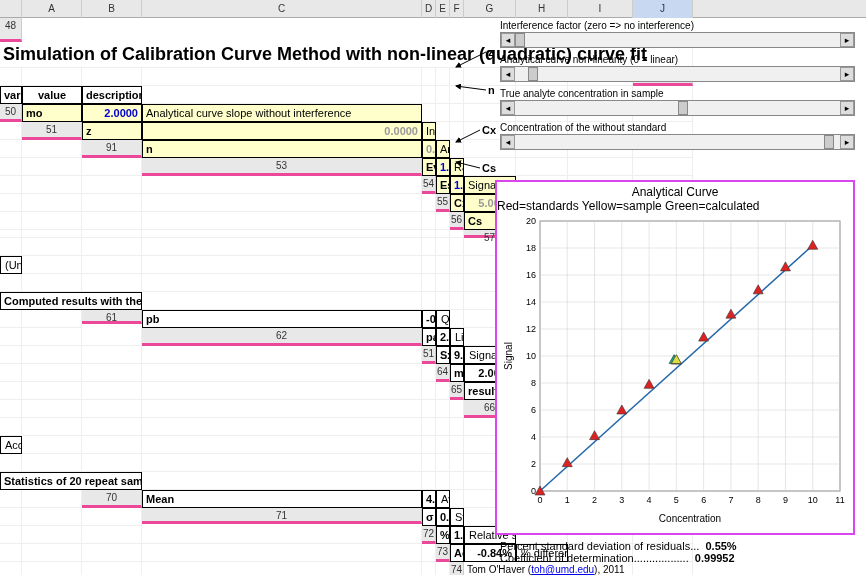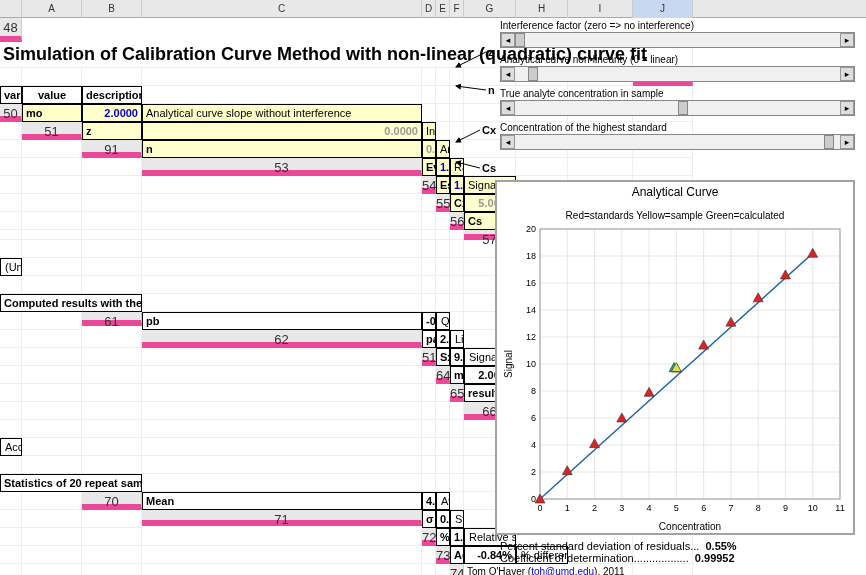--- a/index.html
+++ b/index.html
@@ -1,44 +1,44 @@
 <!DOCTYPE html>
 <html><head>
 <meta charset="utf-8">
 <style>
   * { box-sizing: border-box; margin: 0; padding: 0; }
   body { font-family: Arial, sans-serif; font-size: 11px; background: white; color: #000; width: 866px; height: 575px; overflow: hidden; }
   .grid { display: grid; grid-template-columns: 22px 60px 60px 280px 14px 14px 14px 52px 52px 65px 60px; position: relative; }
   .col-headers { display: grid; grid-template-columns: 22px 60px 60px 280px 14px 14px 14px 52px 52px 65px 60px; background: #e8e8e8; border-bottom: 1px solid #aaa; height: 18px; }
   .col-hdr { border-right: 1px solid #ccc; text-align: center; font-size: 10px; line-height: 18px; color: #333; }
   .col-hdr.active { background: #c8d8f0; }
-  .row-hdr { background: #e8e8e8; border-right: 1px solid #ccc; border-bottom: 6px solid #ec4899; text-align: center; font-size: 13px; color: #333; padding: 2px 0; }
+  .row-hdr { background: #e8e8e8; border-right: 1px solid #ccc; border-bottom: 3px solid #ec4899; text-align: center; font-size: 10px; color: #333; padding: 2px 0; }
   .cell { padding: 2px 3px; border-right: 1px solid #eee; border-bottom: 1px solid #eee; white-space: nowrap; overflow: hidden; }
   .title { font-size: 18px; font-weight: bold; }
   .hdr { font-weight: bold; text-align: center; border: 1px solid #000; }
   .var { font-weight: bold; background: #FFFFCC; border: 1px solid #000; }
   .val { font-weight: bold; text-align: right; color: #0000CC; background: #FFFFCC; border: 1px solid #000; }
   .val.gray { color: #999; }
   .desc { background: #FFFFCC; border: 1px solid #000; }
   .plain-var { font-weight: bold; border: 1px solid #000; }
   .plain-val { font-weight: bold; text-align: right; border: 1px solid #000; }
   .plain-desc { border: 1px solid #000; padding-left: 4px; }
   .section-head { font-weight: bold; border: 1px solid #000; }
   .right-panel { position: absolute; left: 500px; top: 20px; width: 355px; }
   .slider-block { margin-bottom: 6px; }
   .slider-label { font-size: 10px; margin-bottom: 1px; }
   .slider-track { display: flex; border: 1px solid #888; height: 16px; background: #eee; }
   .slider-btn { width: 14px; background: #ddd; border: 1px solid #999; text-align: center; line-height: 12px; font-size: 9px; cursor: pointer; }
   .slider-bar { flex: 1; background: #f0f0f0; position: relative; }
   .slider-thumb { position: absolute; width: 10px; height: 100%; background: #ccc; border: 1px solid #888; }
   .side-lbl { position: absolute; font-weight: bold; font-size: 11px; }
   .arrow-svg { position: absolute; }
-  .chart-box { position: absolute; left: 495px; top: 180px; width: 360px; height: 355px; border: 2px solid #a3a3a3; background: white; }
+  .chart-box { position: absolute; left: 495px; top: 180px; width: 360px; height: 355px; border: 2px solid #d946ef; background: white; }
   .chart-title { text-align: center; font-size: 12px; margin-top: 3px; }
-  .chart-sub { text-align: center; font-size: 10px; margin-bottom: 3px; margin-top: 11px; }
+  .chart-sub { text-align: left; font-size: 12px; margin-bottom: 3px; }
   .chart-svg { display: block; margin: 0 auto; }
   .bottom-stats { position: absolute; left: 500px; top: 540px; font-size: 11px; }
   .author { font-size: 10px; }
   .link { color: #0000EE; text-decoration: underline; }
 </style>
 </head>
 <body>
 
 <div class="col-headers">
   <div class="col-hdr"></div>
@@ -398,21 +398,21 @@
   <div class="slider-label">True analyte concentration in sample</div>
   <div class="slider-track">
     <div class="slider-btn">◂</div>
     <div class="slider-bar">
           <div class="slider-thumb" style="left:50%"></div>
         </div>
     <div class="slider-btn">▸</div>
   </div>
 </div>
 <div class="slider-block">
-  <div class="slider-label">Concentration of the highest standard</div>
+  <div class="slider-label">Concentration of the without standard</div>
   <div class="slider-track">
     <div class="slider-btn">◂</div>
     <div class="slider-bar">
           <div class="slider-thumb" style="left:95%"></div>
         </div>
     <div class="slider-btn">▸</div>
   </div>
 </div>
   </div>
 

